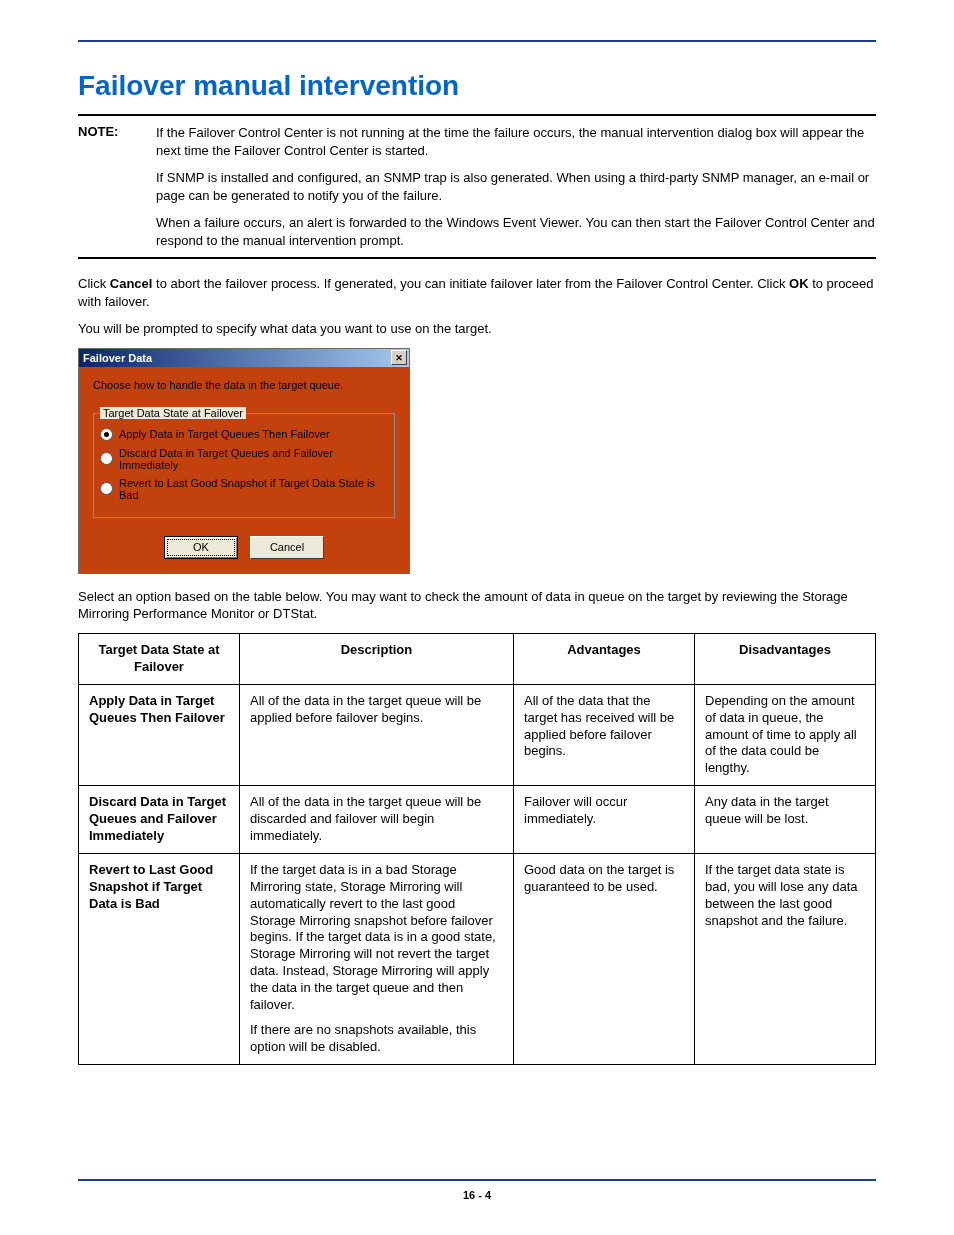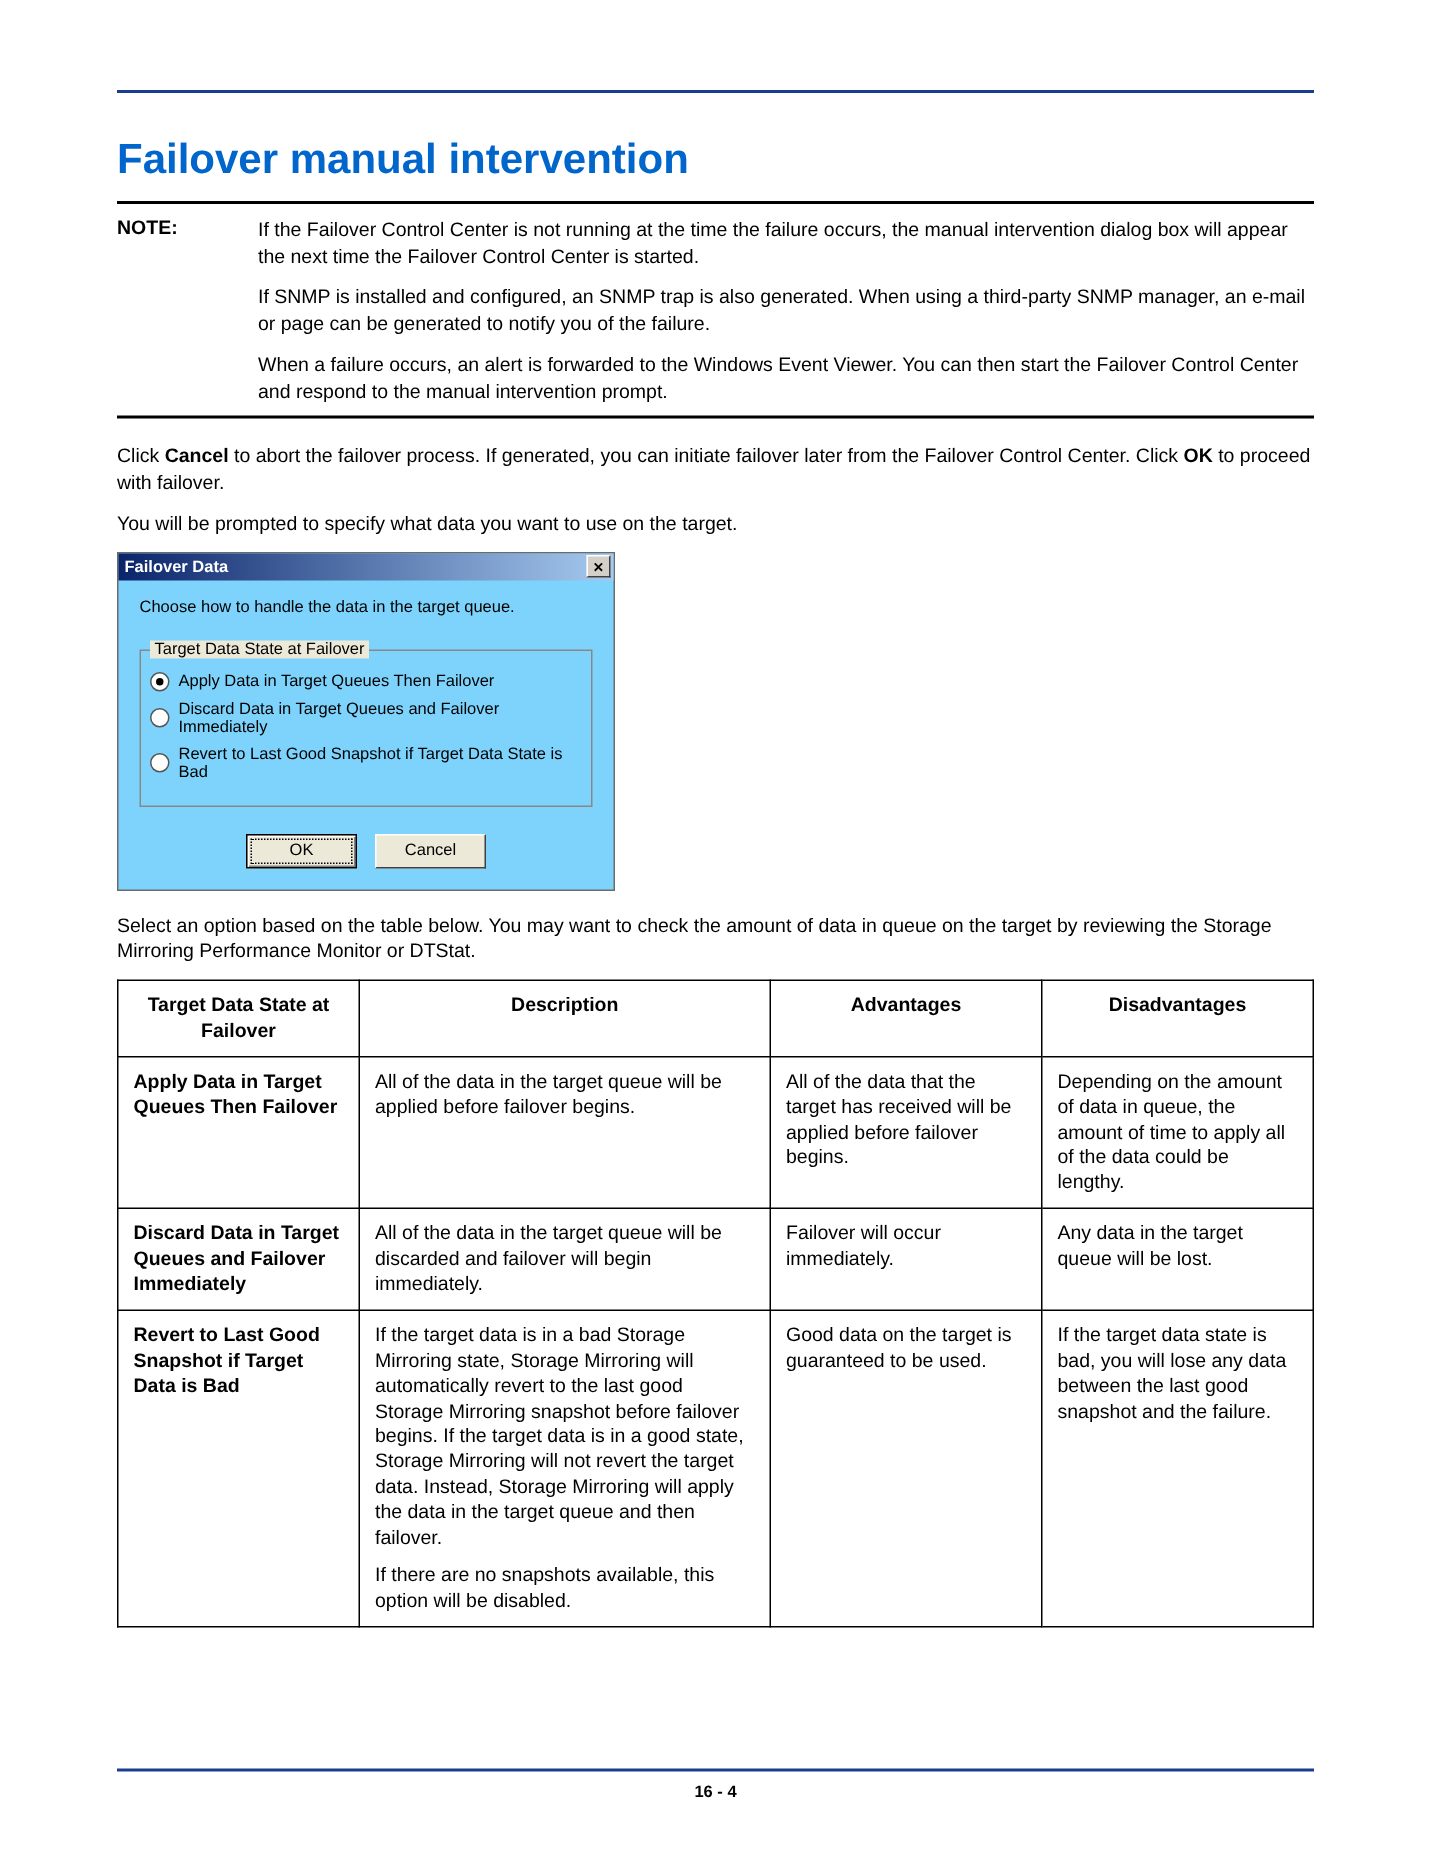--- a/index.html
+++ b/index.html
@@ -7,21 +7,21 @@
     padding: 0;
     background: #fff;
     font-family: Arial, Helvetica, sans-serif;
     font-size: 13px;
     color: #000;
   }
   .page {
     width: 954px;
     height: 1235px;
     box-sizing: border-box;
-    padding: 60px 78px 30px 78px;
+    padding: 40px 78px 30px 78px;
     position: relative;
   }
   .top-rule {
     border-top: 2px solid #1a3d8f;
     margin-bottom: 28px;
   }
   .bottom-rule {
     border-top: 2px solid #1a3d8f;
     position: absolute;
     bottom: 54px;
@@ -39,40 +39,40 @@
     line-height: 1.35;
   }
   .note-box {
     border-top: 2px solid #000;
     border-bottom: 2px solid #000;
     padding: 8px 0;
     margin: 12px 0 16px 0;
   }
   .note-row {
     display: flex;
-    gap: 34px;
+    gap: 18px;
     margin-bottom: 10px;
   }
   .note-row:last-child { margin-bottom: 0; }
   .note-label {
     font-weight: bold;
     min-width: 60px;
   }
   .note-content {
     flex: 1;
     line-height: 1.35;
   }
   .note-para { margin: 0 0 10px 0; }
   .note-para:last-child { margin-bottom: 0; }
 
   
   .dialog {
     width: 330px;
     border: 1px solid #6b6b6b;
-    background: #7dd3fc;
+    background: #c2410c;
     font-family: Tahoma, Arial, sans-serif;
     font-size: 11px;
     margin: 10px 0 14px 0;
   }
   .dlg-titlebar {
     display: flex;
     align-items: center;
     justify-content: space-between;
     height: 18px;
     background: linear-gradient(to right, #0a246a, #a6caf0);

